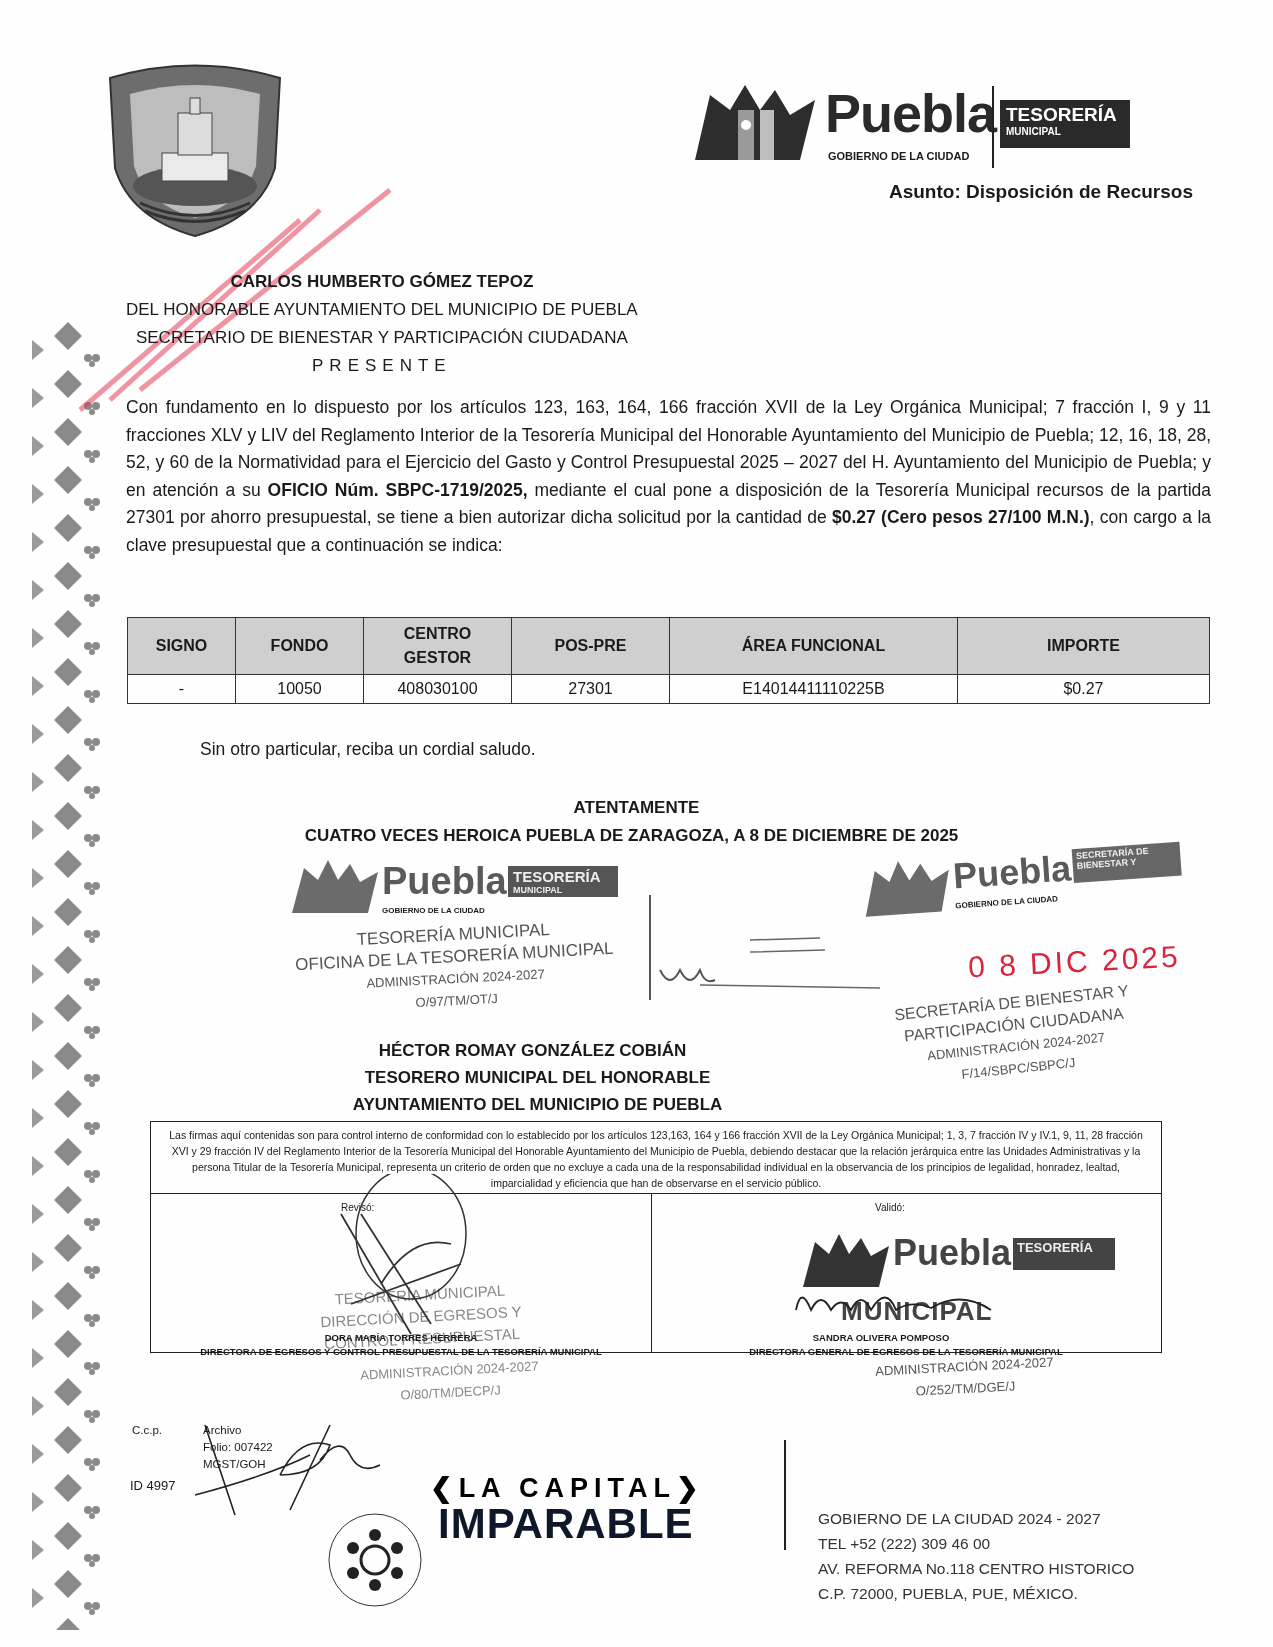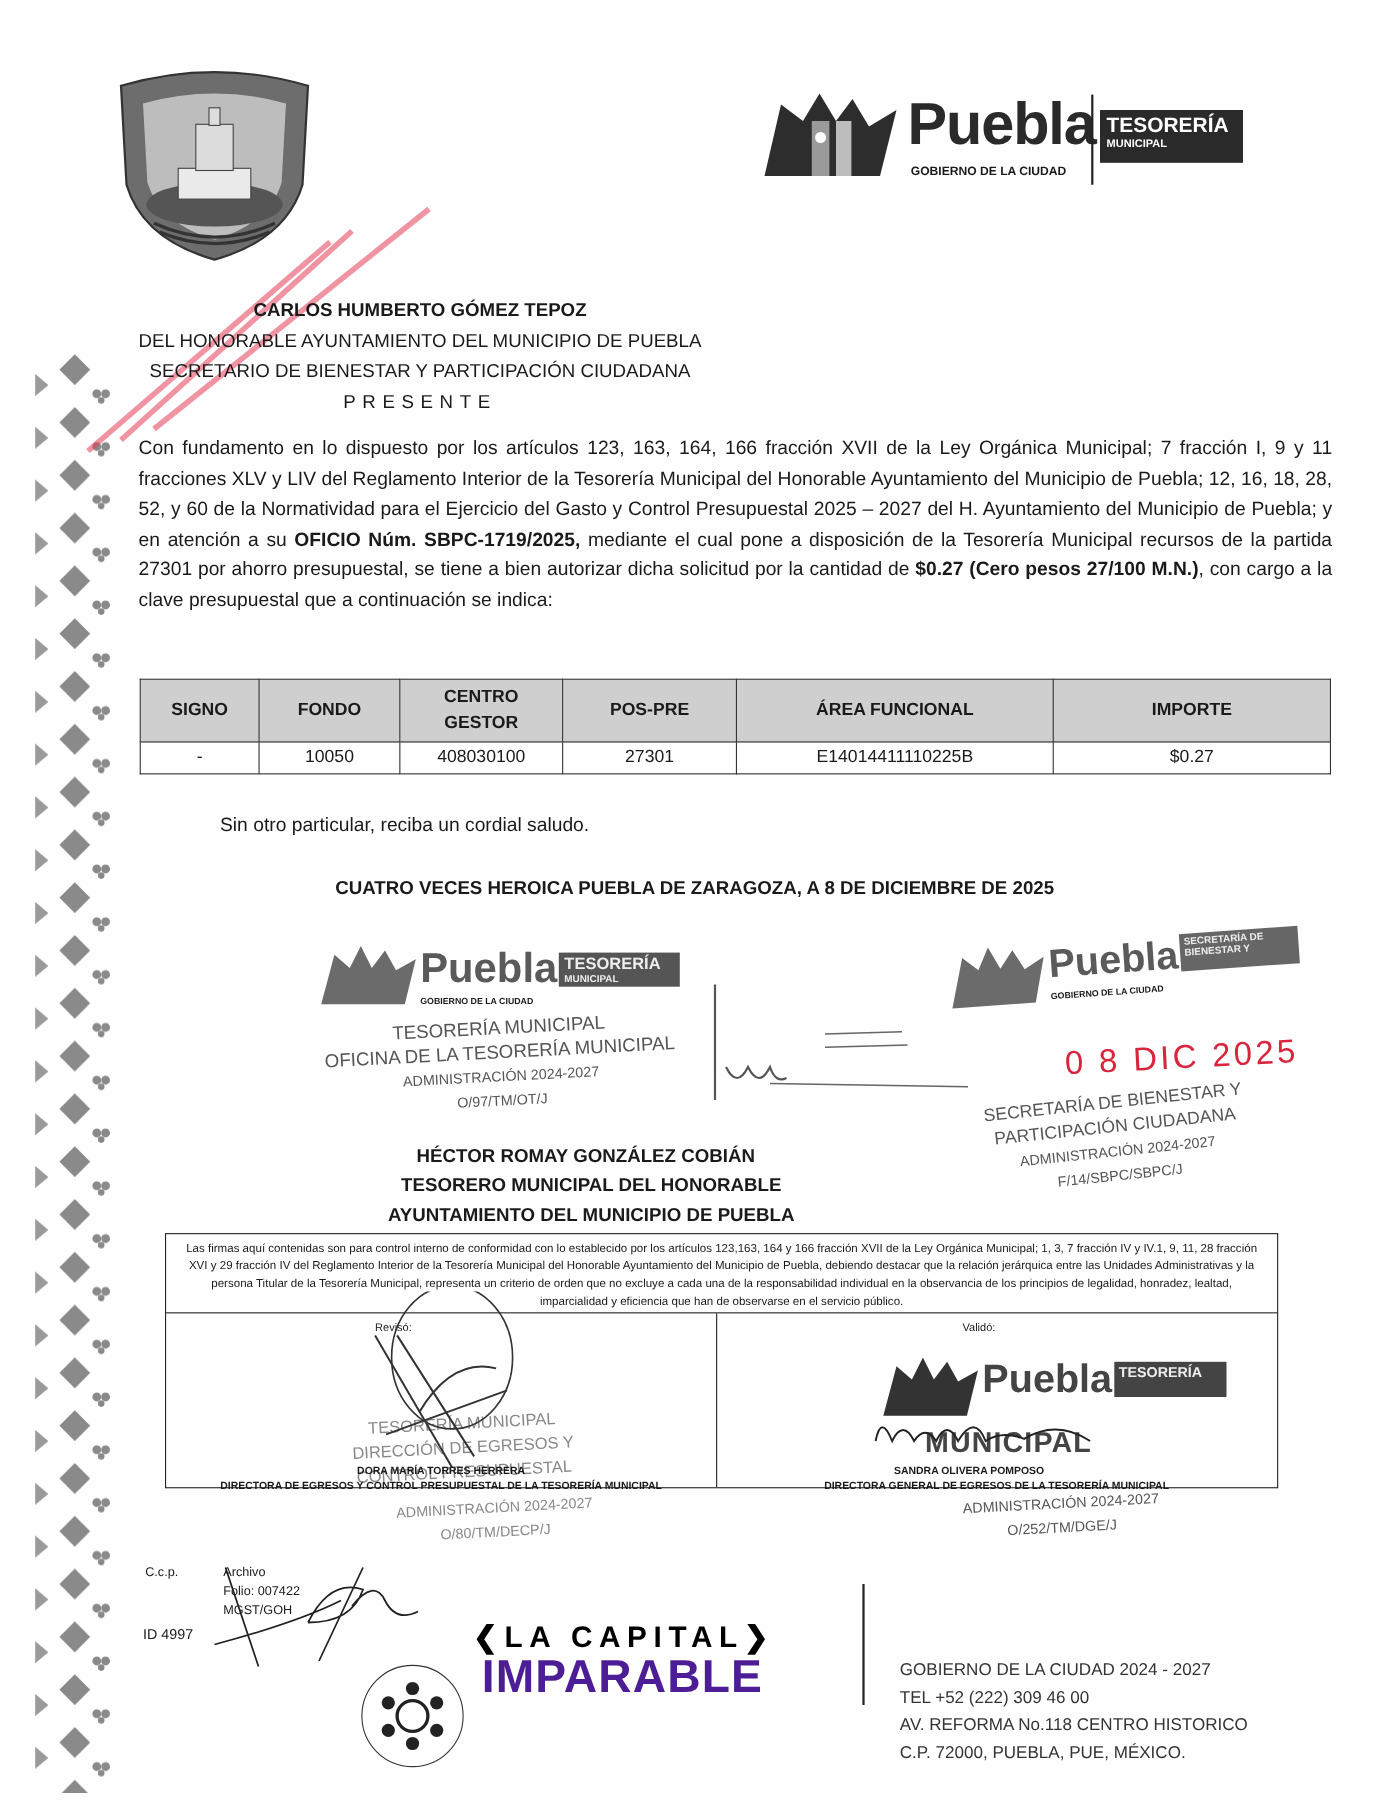--- a/index.html
+++ b/index.html
@@ -47,21 +47,21 @@
   .col-right { left:500px; right:0; }
   .lbl-small { position:absolute; font-size:10px; }
   .who { position:absolute; font-size:9.5px; font-weight:bold; text-align:center; }
 
   .ccp { left:132px; top:1422px; font-size:11.5px; line-height:17px; }
   .ccp-lines { left:203px; top:1422px; font-size:11.5px; line-height:17px; }
   .idno { left:130px; top:1478px; font-size:13px; }
 
   .capital { left:430px; top:1472px; }
   .capital .t1 { font-size:27px; font-weight:bold; letter-spacing:6px; color:#000000; }
-  .capital .t2 { font-size:42px; font-weight:900; letter-spacing:1px; color:#4c1d95; line-height:40px; margin-left:8px; }
+  .capital .t2 { font-size:42px; font-weight:900; letter-spacing:1px; color:#0f172a; line-height:40px; margin-left:8px; }
   .vdivider { left:784px; top:1440px; width:2px; height:110px; background:#222; }
   .footer-addr { left:818px; top:1506px; font-size:15.5px; line-height:25px; color:#333; }
 
   .seal { left:310px; top:1495px; width:130px; height:130px; }
   .sig { pointer-events:none; }
 </style>
 </head>
 <body>
 
 <svg class="abs border-strip" viewBox="0 0 70 1310" preserveAspectRatio="none">
@@ -102,20 +102,21 @@
   <div style="position:absolute;left:135px;top:2px;font-size:54px;font-weight:900;color:#2a2a2a;letter-spacing:-1px;">Puebla</div>
   <div style="position:absolute;left:138px;top:70px;font-size:11px;font-weight:bold;">GOBIERNO DE LA CIUDAD</div>
   <div style="position:absolute;left:302px;top:6px;width:2px;height:82px;background:#222;"></div>
   <div style="position:absolute;left:310px;top:20px;width:130px;height:48px;background:#2a2a2a;color:#fff;padding:4px 6px;box-sizing:border-box;">
     <div style="font-size:19px;font-weight:900;">TESORERÍA</div>
     <div style="font-size:10px;font-weight:bold;">MUNICIPAL</div>
   </div>
 </div>
 
 <div class="abs hdr-right">
+  <div>Asunto: Disposición de Recursos</div>
 </div>
 
 <div class="abs recipient">
   <div class="name">CARLOS HUMBERTO GÓMEZ TEPOZ</div>
   <div>DEL HONORABLE AYUNTAMIENTO DEL MUNICIPIO DE PUEBLA</div>
   <div>SECRETARIO DE BIENESTAR Y PARTICIPACIÓN CIUDADANA</div>
   <div class="presente">PRESENTE</div>
 </div>
 
 <div class="abs body-text">
@@ -141,20 +142,21 @@
       <td>27301</td>
       <td>E14014411110225B</td>
       <td>$0.27</td>
     </tr>
   </tbody>
 </table>
 
 <div class="abs farewell">Sin otro particular, reciba un cordial saludo.</div>
 
 <div class="abs closing">
+  <div>ATENTAMENTE</div>
   <div class="l2">CUATRO VECES HEROICA PUEBLA DE ZARAGOZA, A 8 DE DICIEMBRE DE 2025</div>
 </div>
 
 <div class="abs" style="left:290px;top:858px;">
   <svg width="90" height="60" viewBox="0 0 90 60" style="position:absolute;left:0;top:0;opacity:.75">
     <path d="M2 55 L14 10 L28 22 L38 2 L48 22 L60 6 L70 24 L88 14 L78 55 Z" fill="#3a3a3a"></path>
   </svg>
   <div style="position:absolute;left:92px;top:2px;font-size:38px;font-weight:900;color:#5a5a5a;">Puebla</div>
   <div style="position:absolute;left:218px;top:8px;background:#555;color:#eee;font-size:15px;font-weight:900;padding:2px 5px;width:100px;">
     <div>TESORERÍA</div>

